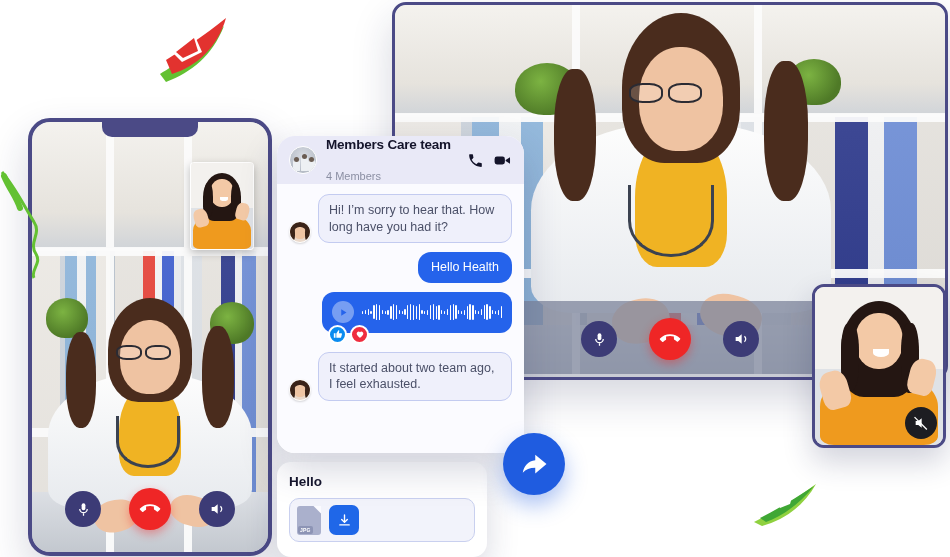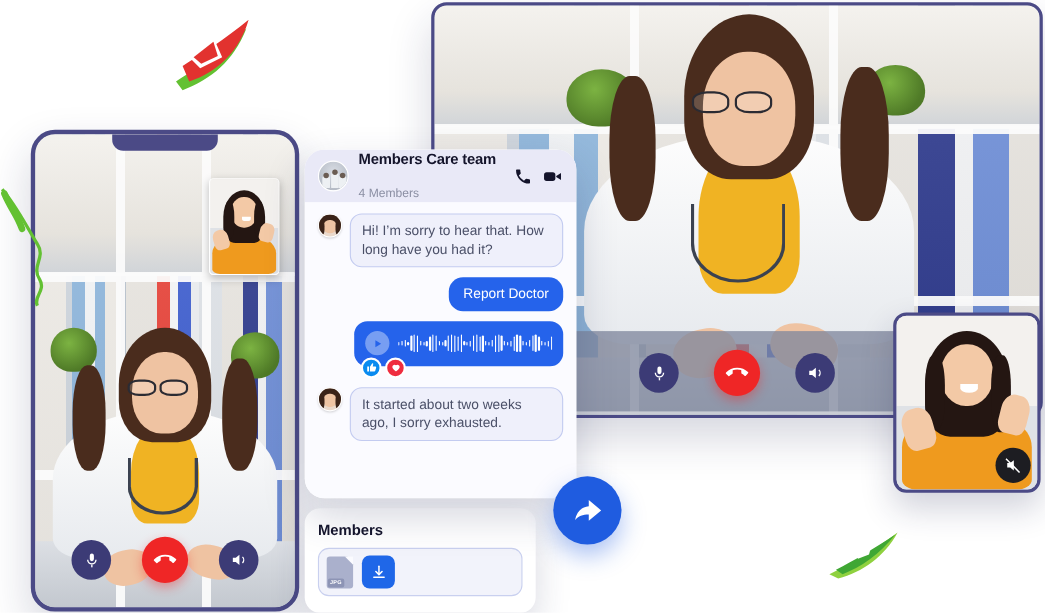--- a/index.html
+++ b/index.html
@@ -153,21 +153,21 @@
     background:radial-gradient(circle at 50% 35%, #d9dde4, #a9b0bb);
     border:1px solid #fff;
   }
   .grp-person{ position:absolute; bottom:2px; width:7px; height:12px; border-radius:4px 4px 1px 1px; background:#edf0f3; }
   .grp-head{ position:absolute; width:5px; height:5px; border-radius:50%; background:#6a5c52; }
   .chat-title-wrap{ flex:1; min-width:0; line-height:1.1; }
   #chat-title{ font-size:13.5px; font-weight:bold; color:#14142b; letter-spacing:-.2px; }
   #chat-sub{ font-size:11px; color:#8b8fa3; margin-top:18px; }
   .hdr-icon{ flex:none; cursor:pointer; display:flex; align-items:center; }
   #chat-body{ padding:10px 12px 0 12px; background:#fbfbff; height:269px; position:relative; }
-  .msg-row{ display:flex; gap:7px; align-items:flex-start; margin-bottom:9px; }
+  .msg-row{ display:flex; gap:7px; align-items:flex-end; margin-bottom:9px; }
   .msg-row.me{ justify-content:flex-end; }
   .avatar-sm{
     width:22px; height:22px; border-radius:50%; flex:none; overflow:hidden; position:relative;
     background:#ead9cb; border:1px solid #fff; box-shadow:0 1px 2px rgba(0,0,0,.15);
   }
   .av-hair{ position:absolute; left:0; right:0; top:0; height:11px; background:#3a2318; border-radius:50% 50% 20% 20%; }
   .av-face{ position:absolute; left:4px; right:4px; top:5px; height:12px; background:#eec4a3; border-radius:45%; }
   .av-hair-l{ position:absolute; left:0; top:5px; width:5px; height:14px; background:#3a2318; border-radius:40%; }
   .av-hair-r{ position:absolute; right:0; top:5px; width:5px; height:14px; background:#3a2318; border-radius:40%; }
   .bubble-in{
@@ -404,21 +404,21 @@
         <div class="avatar-sm">
           <div class="av-hair"></div>
           <div class="av-face"></div>
           <div class="av-hair-l"></div>
           <div class="av-hair-r"></div>
         </div>
         <div class="bubble-in">Hi! I’m sorry to hear that. How long have you had it?</div>
       </div>
 
       <div class="msg-row me">
-        <div class="bubble-out">Report  Doctor</div>
+        <div class="bubble-out">Hello  Health</div>
       </div>
 
       <div class="msg-row me" style="margin-bottom:19px;">
         <div id="voice-msg">
           <div id="voice-play" aria-label="Play voice message">
             <svg width="9" height="9" viewBox="0 0 24 24" fill="#2563eb">
               <path d="M6 3.5 20 12 6 20.5v-17z"></path>
             </svg>
           </div>
           <div id="wave">
@@ -488,28 +488,28 @@
         </div>
       </div>
 
       <div class="msg-row">
         <div class="avatar-sm">
           <div class="av-hair"></div>
           <div class="av-face"></div>
           <div class="av-hair-l"></div>
           <div class="av-hair-r"></div>
         </div>
-        <div class="bubble-in">It started about two weeks ago, I sorry exhausted.</div>
+        <div class="bubble-in">It started about two team ago, I feel exhausted.</div>
       </div>
 
     </div>
   </div>
 
   <div id="report">
-    <div id="report-title">Members</div>
+    <div id="report-title">Hello</div>
     <div id="file-card">
       <div id="file-icon">
         <div class="sheet"></div>
         <div class="fold"></div>
         <div id="file-ext">JPG</div>
       </div>
       <button id="download-btn" aria-label="Download">
         <svg width="15" height="15" viewBox="0 0 24 24" fill="none" stroke="#fff" stroke-width="2.2" stroke-linecap="round" stroke-linejoin="round">
           <path d="M12 3v11"></path>
             <path d="M7.5 10.5 12 15l4.5-4.5"></path>

